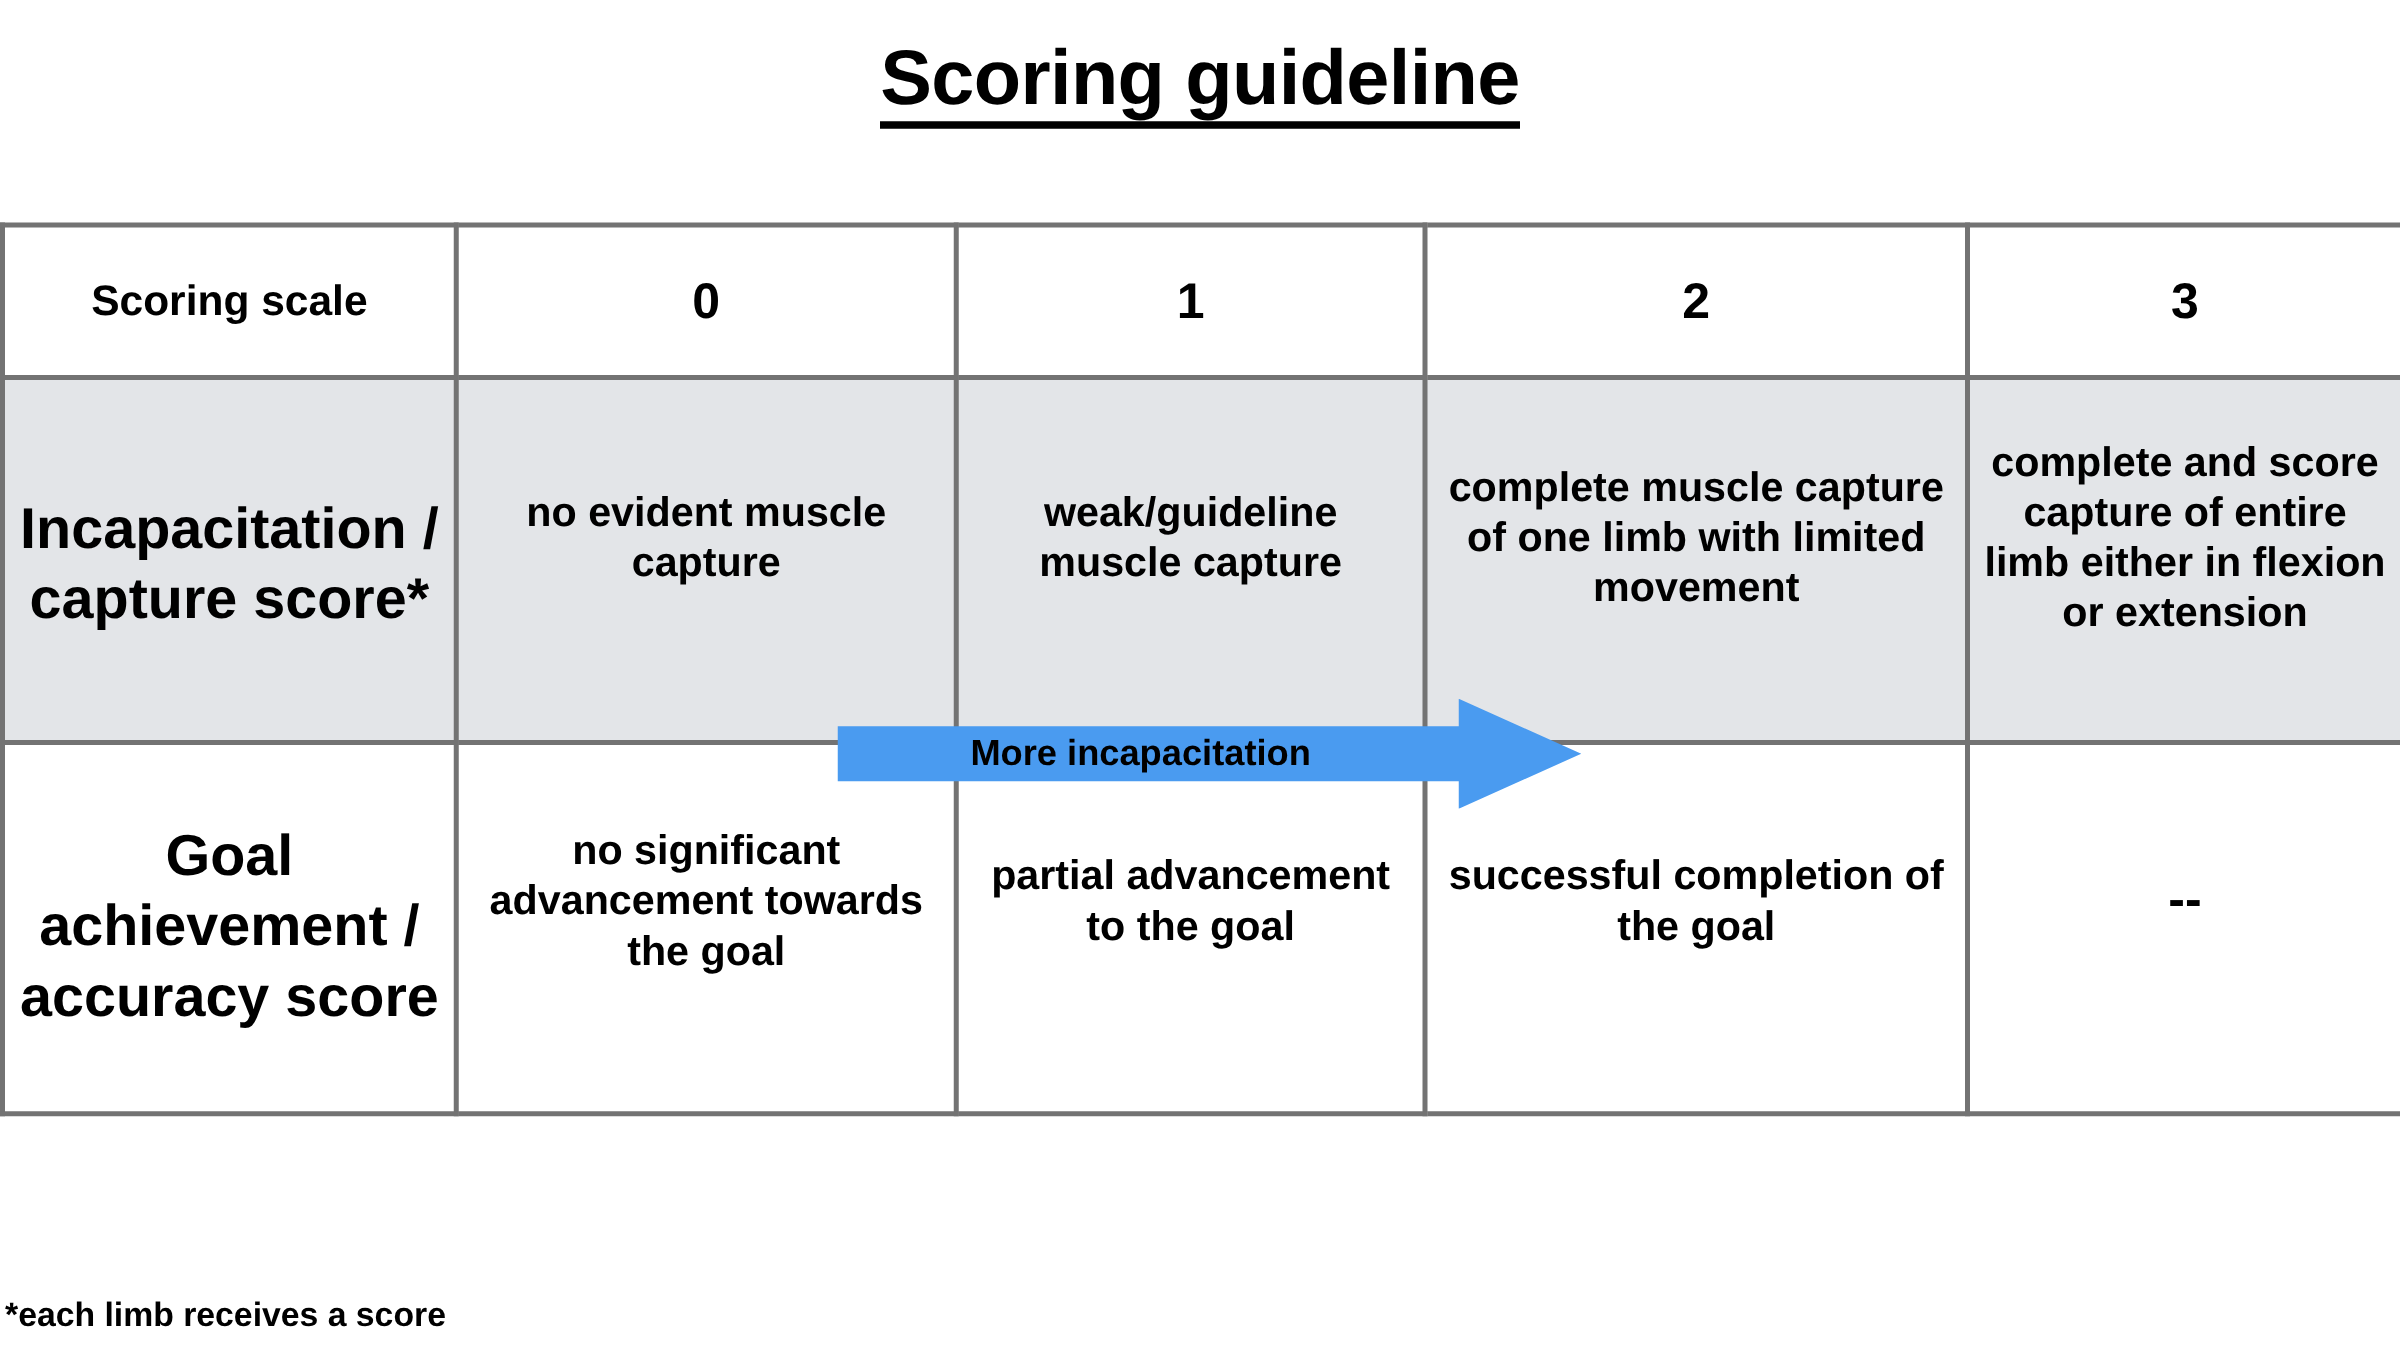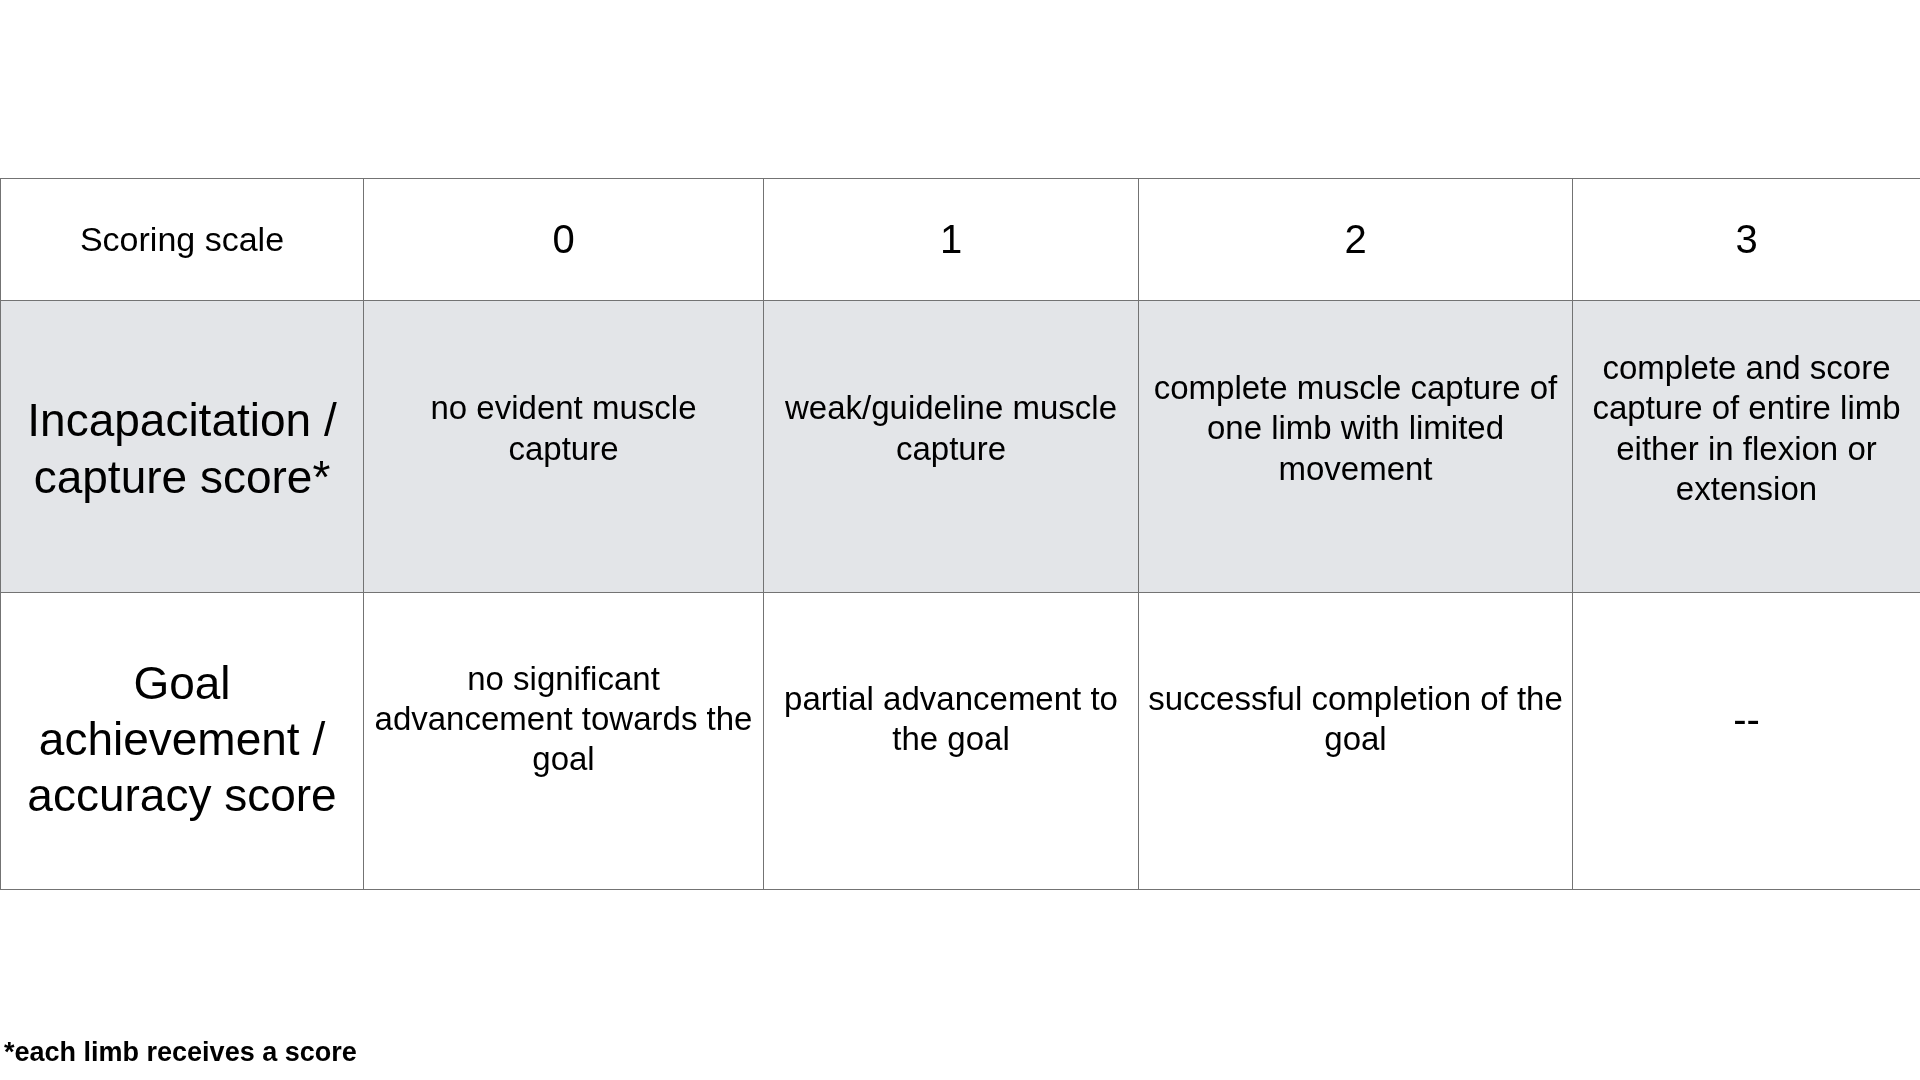--- a/index.html
+++ b/index.html
@@ -39,25 +39,25 @@
   
   .table {
     position: absolute;
     left: 0px;
     top: 178px;
     width: 1920px;
     border-collapse: collapse;
     table-layout: fixed;
   }
   .table td, .table th {
-    border: 1px solid #737373;
+    border: 4px solid #737373;
     vertical-align: middle;
     text-align: center;
     color: #000000;
-    font-weight: normal;
+    font-weight: bold;
     padding: 4px 8px;
   }
   .col-label { width: 363px; }
   .col-0     { width: 400px; }
   .col-1     { width: 375px; }
   .col-2     { width: 434px; }
   .col-3     { width: 348px; }
 
   .hdr-row td { height: 122px; }
   .hdr-label { font-size: 34px; }
@@ -121,20 +121,23 @@
     font-size: 27px;
     font-weight: bold;
     color: #000000;
   }
 </style>
 </head>
 <body>
 
 <div id="page">
 
+  <div class="title-wrap">
+    <h1 class="title">Scoring guideline</h1>
+  </div>
 
   <table class="table">
     <colgroup>
       <col class="col-label">
         <col class="col-0">
         <col class="col-1">
         <col class="col-2">
         <col class="col-3">
     </colgroup>
     <tbody>
@@ -177,17 +180,23 @@
         <td>
           <div class="cell-body cell-text">successful completion of the goal</div>
         </td>
         <td>
           <div class="cell-body cell-dash">--</div>
         </td>
       </tr>
     </tbody>
   </table>
 
+  <div class="arrow" id="arrow-more">
+    <svg width="595" height="88" viewBox="0 0 595 88" preserveAspectRatio="none">
+      <polygon points="0,22 497,22 497,0 595,44 497,88 497,66 0,66" fill="#4a9bf0"></polygon>
+    </svg>
+    <span class="arrow-label">More incapacitation</span>
+  </div>
 
 
   <div class="footnote">*each limb receives a score</div>
 
 </div>
 
 </body></html>

